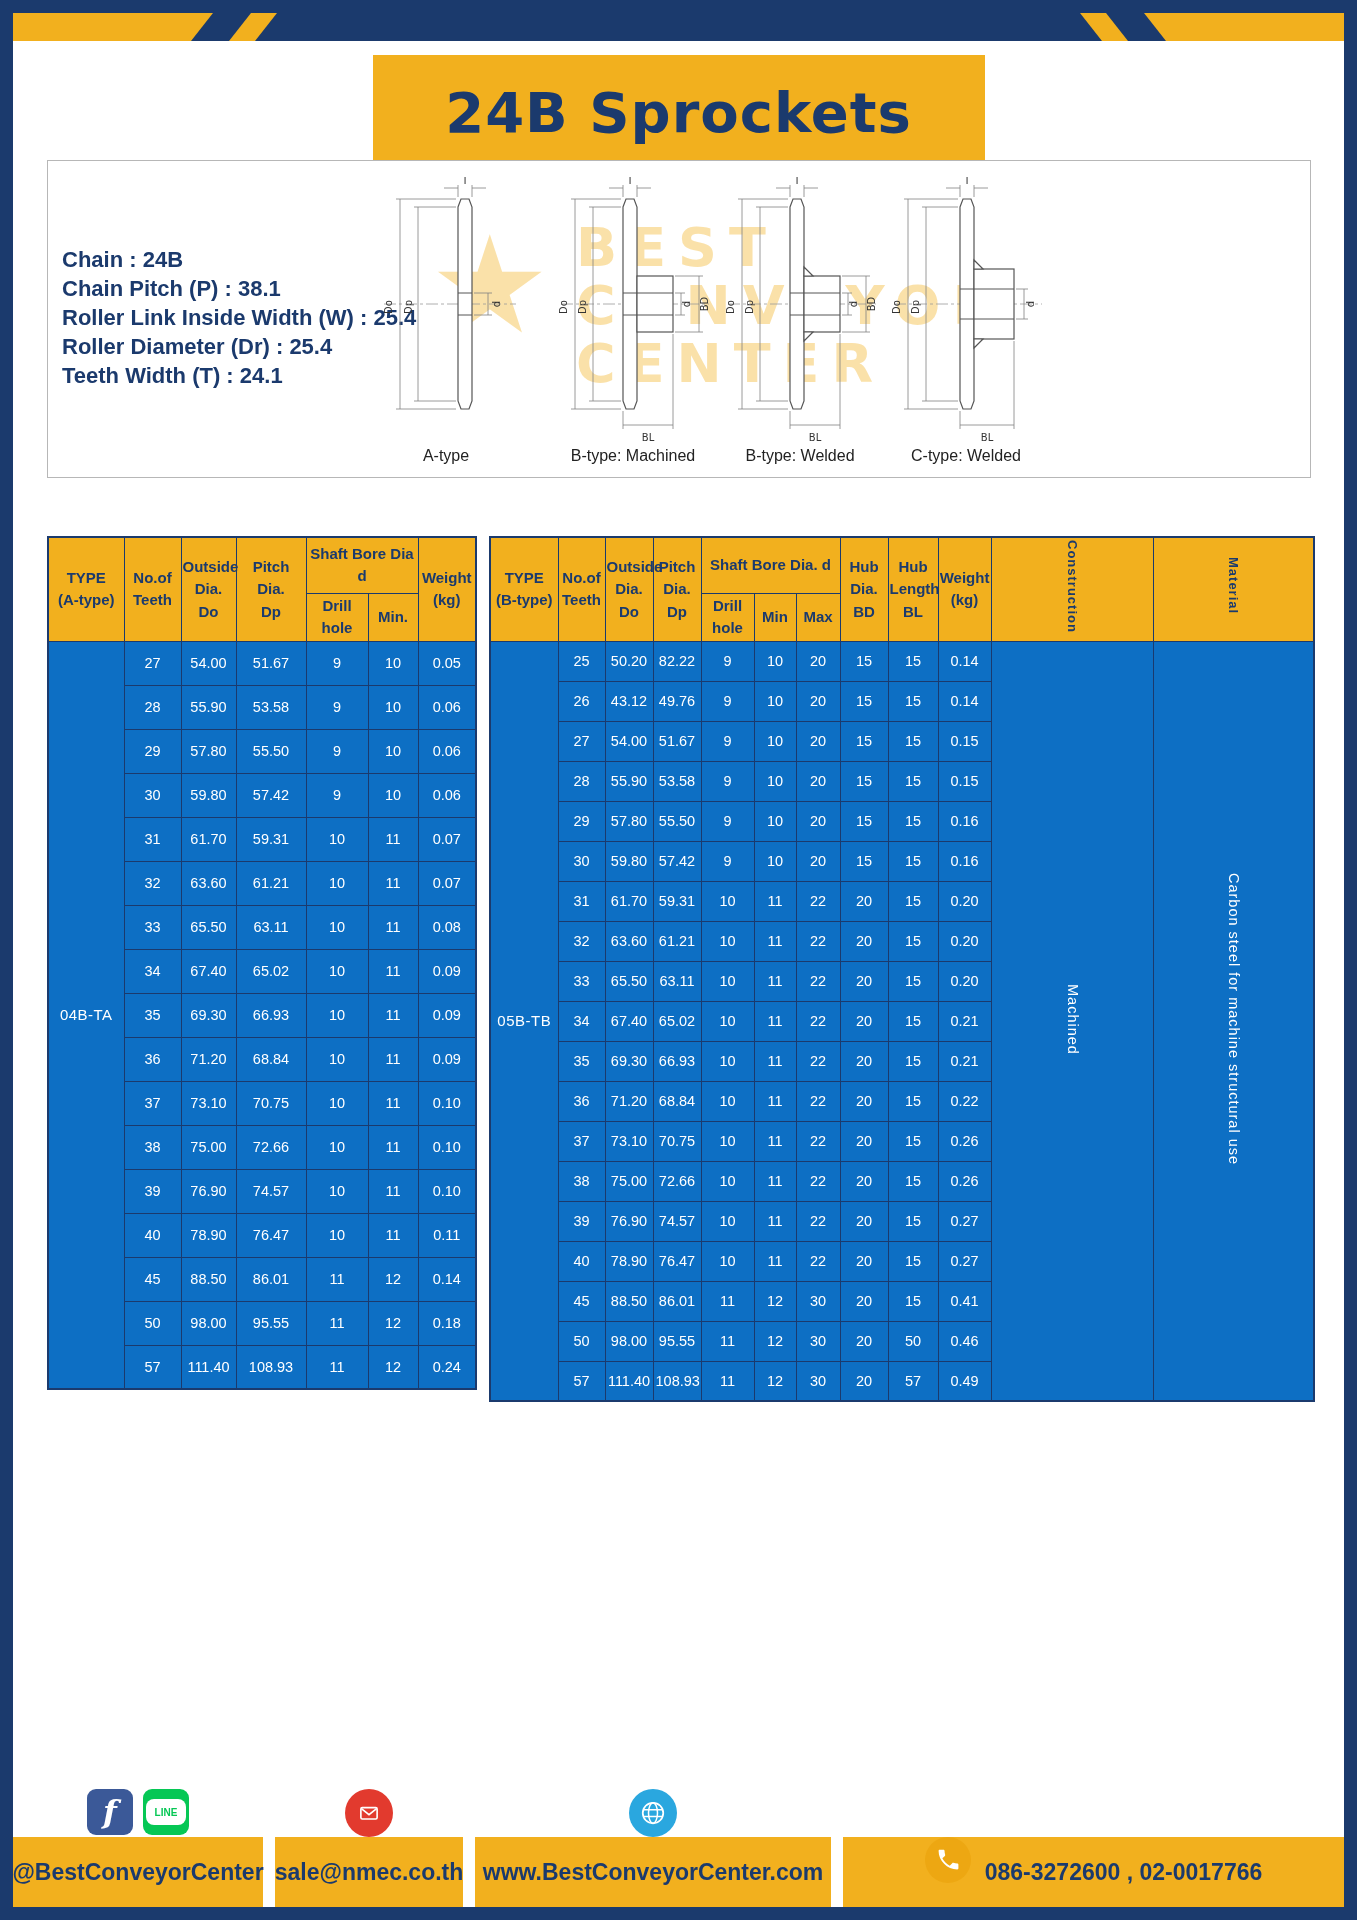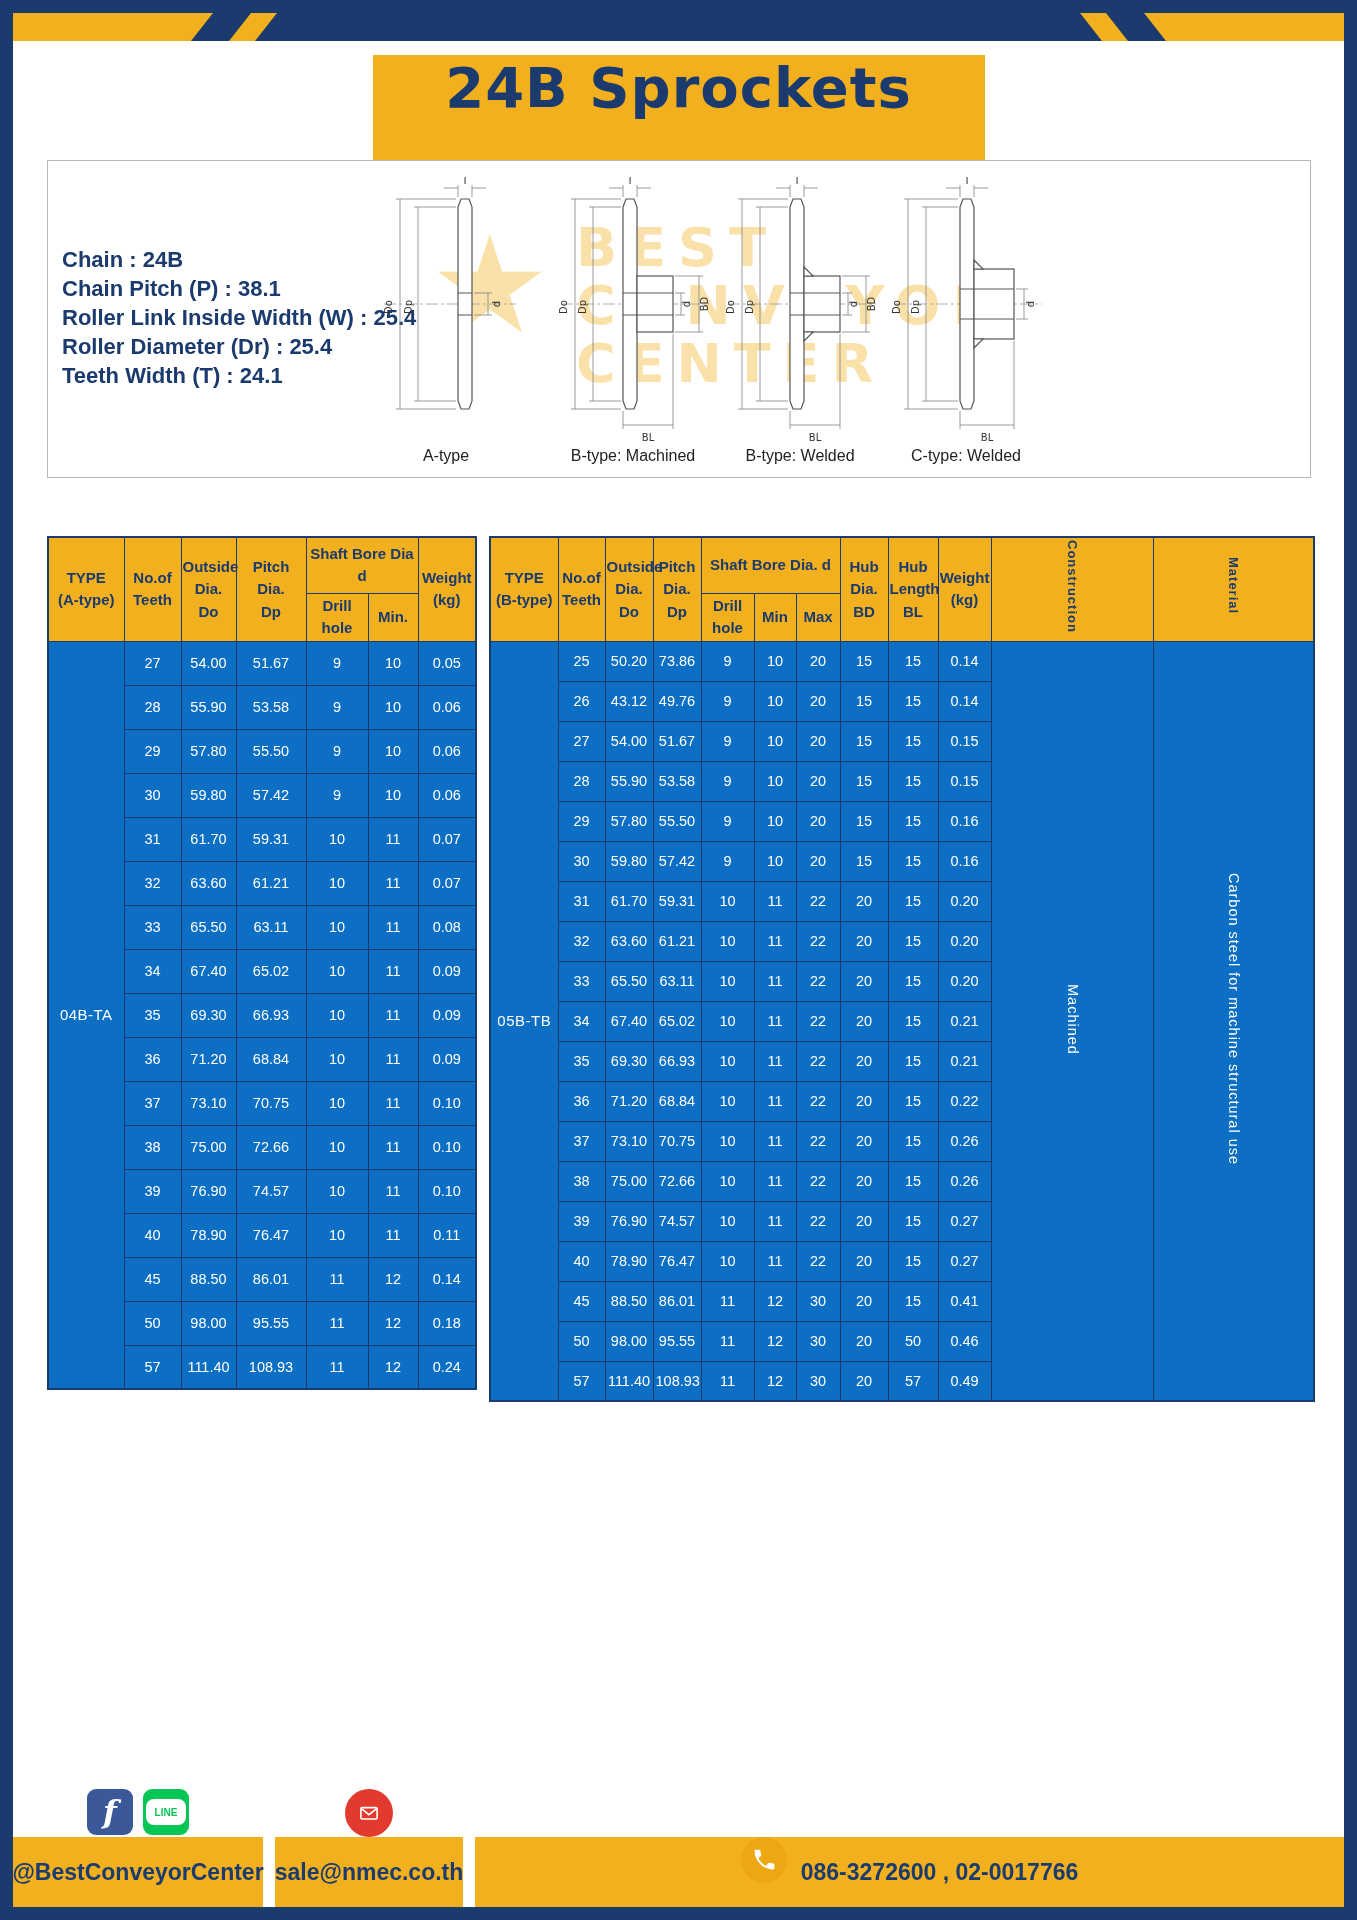--- a/index.html
+++ b/index.html
@@ -11,21 +11,21 @@
   
   .top-strip { position:absolute; top:0; left:0; right:0; height:28px; background:#1b3a6d; }
   .tape { position:absolute; top:0; height:28px; background:#f2b01e; }
   .tape-l1 { left:0; width:200px; clip-path:polygon(0 0,100% 0,calc(100% - 22px) 100%,0 100%); }
   .tape-l2 { left:216px; width:48px; clip-path:polygon(22px 0,100% 0,calc(100% - 22px) 100%,0 100%); }
   .tape-r1 { right:0; width:200px; clip-path:polygon(0 0,100% 0,100% 100%,22px 100%); }
   .tape-r2 { right:216px; width:48px; clip-path:polygon(0 0,calc(100% - 22px) 0,100% 100%,22px 100%); }
 
   
   .title-banner { position:absolute; top:42px; left:50%; transform:translateX(-50%);
-    width:612px; height:115px; background:#f2b01e; display:flex; justify-content:center; }
+    width:612px; height:115px; background:#f2b01e; display:flex; align-items:center; justify-content:center; }
   .title-banner h1 { font-size:56px; font-weight:bold; color:#1b3a6d; letter-spacing:1px; font-family:"DejaVu Sans",sans-serif; }
 
   
   .draw-box { position:absolute; top:147px; left:34px; width:1264px; height:318px; border:1px solid #b7b7b7; background:#fff; }
   .specs { position:absolute; left:14px; top:84px; }
   .spec-line { font-size:22px; font-weight:bold; color:#1b3a6d; line-height:29px; white-space:nowrap; }
 
   .watermark { position:absolute; left:392px; top:58px; color:rgba(242,176,30,.38); font-weight:bold; pointer-events:none; }
   .wm-star { position:absolute; left:-4px; top:6px; font-size:120px; line-height:1; }
   .wm-lines { margin-left:136px; }
@@ -465,21 +465,21 @@
             <th>Drill hole</th>
             <th>Min</th>
             <th>Max</th>
           </tr>
         </thead>
         <tbody id="tbody-b">
             <tr>
               <td rowspan="19" class="type-cell"><span>05B-TB</span></td>
               <td>25</td>
               <td>50.20</td>
-              <td>73.86</td>
+              <td>82.22</td>
               <td>9</td>
               <td>10</td>
               <td>20</td>
               <td>15</td>
               <td>15</td>
               <td>0.14</td>
               <td rowspan="19"><span class="vtext">Machined</span></td>
               <td rowspan="19"><span class="vtext">Carbon steel for machine structural use</span></td>
             </tr>
             <tr>
@@ -702,20 +702,32 @@
         <div class="seg-icons">
           <div class="icon-circle icon-mail">
             <svg width="26" height="26" viewBox="0 0 24 24">
               <rect x="4.5" y="7" width="15" height="10.5" rx="1.3" fill="none" stroke="#fff" stroke-width="1.5"></rect>
               <path d="M5 8 L12 13.5 L19 8" fill="none" stroke="#fff" stroke-width="1.5"></path>
             </svg>
           </div>
         </div>
         <span class="flabel">sale@nmec.co.th</span>
       </div>
+      <div class="fseg fseg3">
+        <div class="seg-icons">
+          <div class="icon-circle icon-globe">
+            <svg width="30" height="30" viewBox="0 0 24 24">
+              <circle cx="12" cy="12" r="8.2" fill="none" stroke="#fff" stroke-width="1.4"></circle>
+              <ellipse cx="12" cy="12" rx="3.6" ry="8.2" fill="none" stroke="#fff" stroke-width="1.2"></ellipse>
+              <path d="M4.2 9.3 H19.8 M4.2 14.7 H19.8" stroke="#fff" stroke-width="1.2" fill="none"></path>
+            </svg>
+          </div>
+        </div>
+        <span class="flabel">www.BestConveyorCenter.com</span>
+      </div>
       <div class="fseg fseg4">
         <div class="icon-phone">
           <svg width="26" height="26" viewBox="0 0 24 24">
             <path d="M6.8 10.4c1.4 2.8 3.9 5.3 6.8 6.8l2.3-2.3c.28-.28.7-.37 1.06-.25 1.15.38 2.4.58 3.64.58.57 0 1 .43 1 1v3.5c0 .57-.43 1-1 1C11.2 20.7 3.3 12.8 3.3 3.5c0-.57.43-1 1-1h3.5c.57 0 1 .43 1 1 0 1.25.2 2.5.58 3.64.11.36.03.78-.25 1.06L6.8 10.4z" fill="#fff"></path>
           </svg>
         </div>
         <span class="flabel">086-3272600 , 02-0017766</span>
       </div>
     </div>
 

